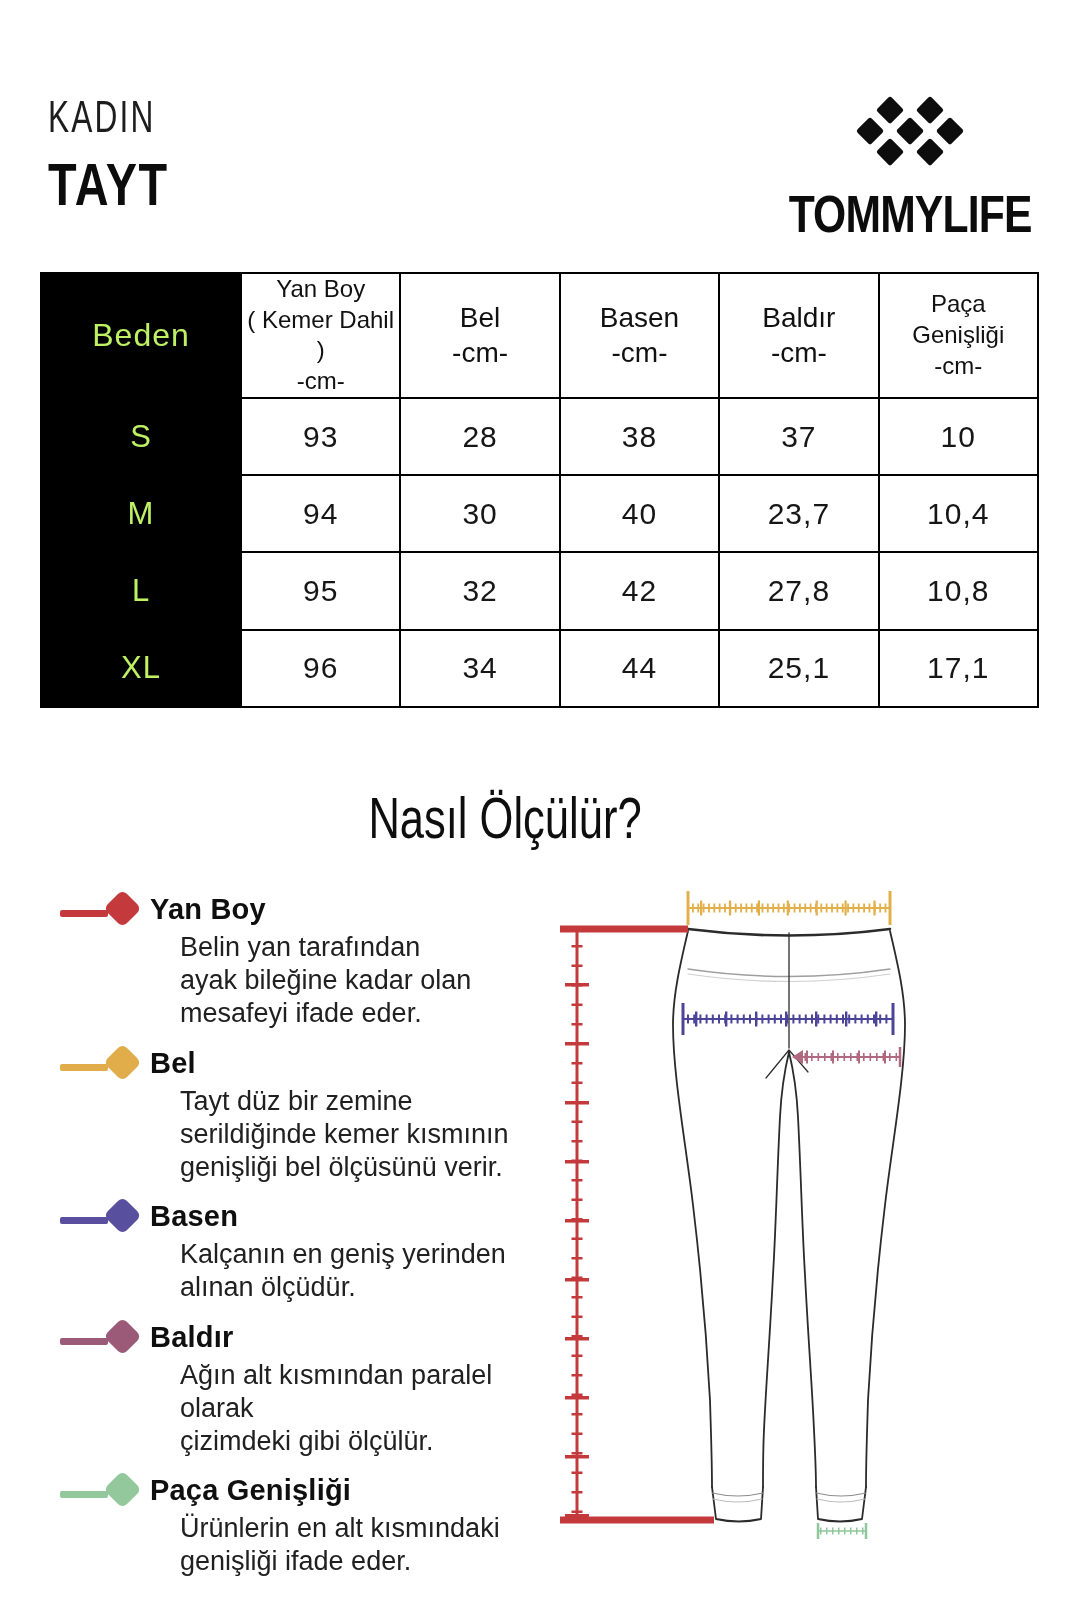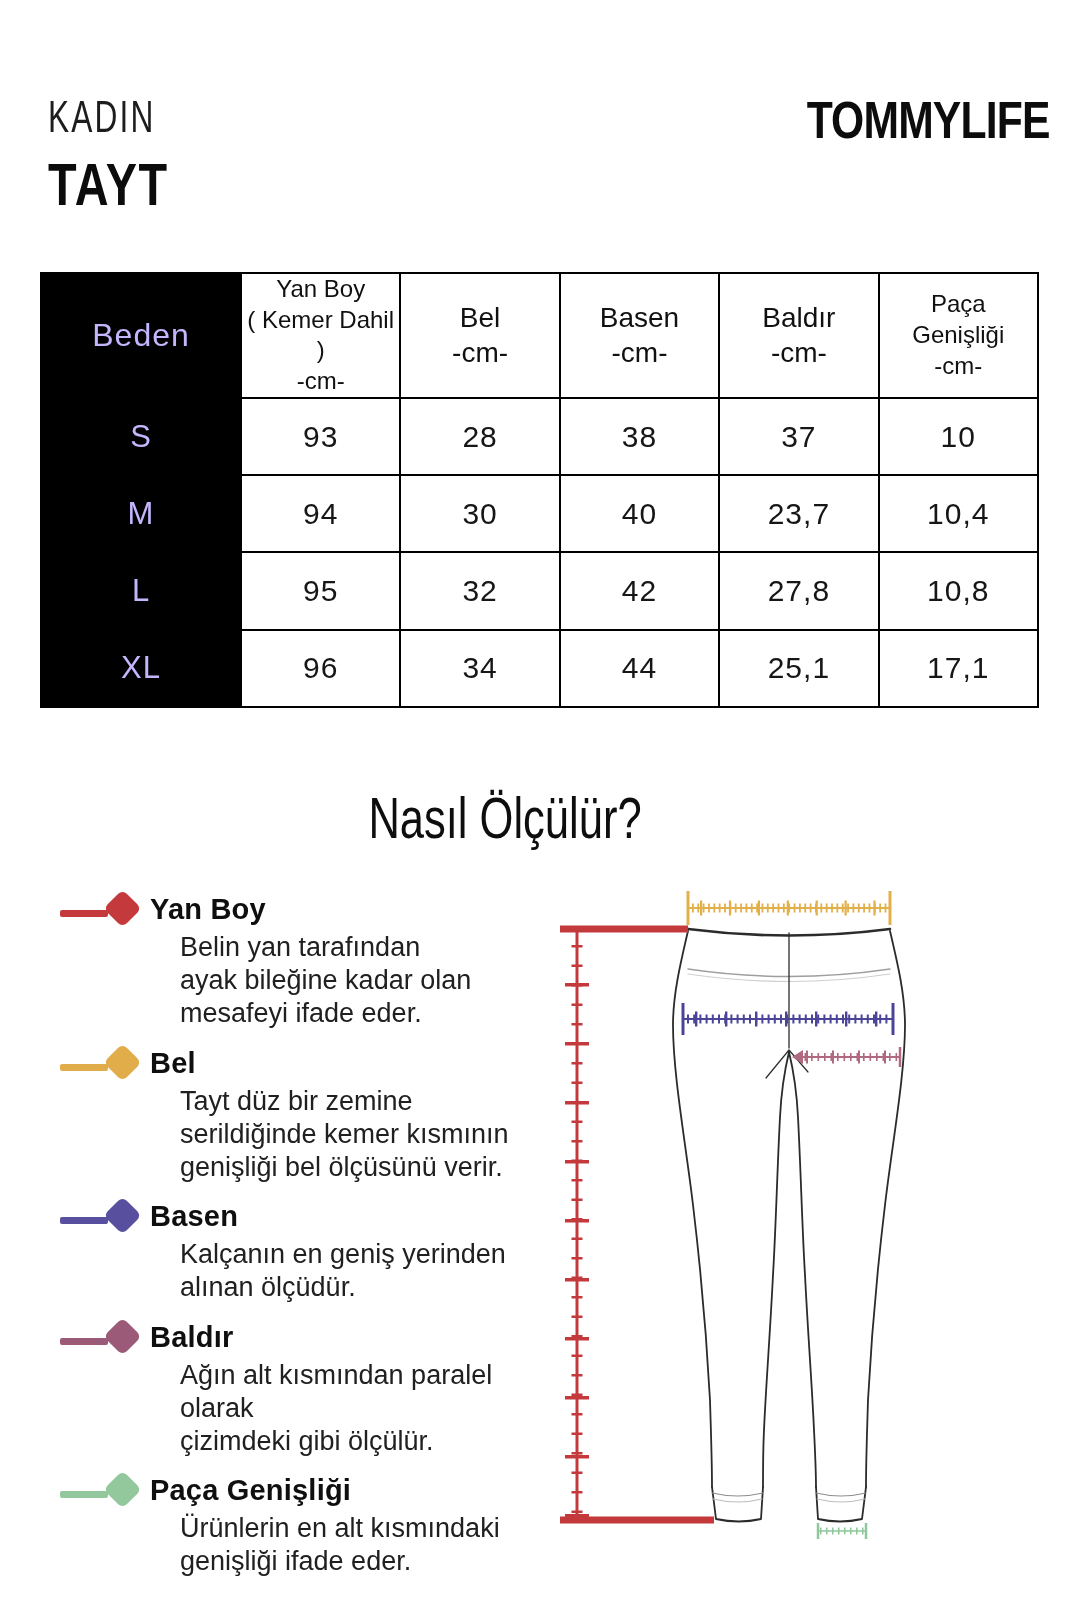--- a/index.html
+++ b/index.html
@@ -17,21 +17,21 @@
   .kadin {
     font-size:44px; font-weight:400; letter-spacing:3px; color:#1d1d1d;
     transform:scaleX(0.72); transform-origin:left center;
   }
   .tayt {
     font-size:60px; font-weight:800; letter-spacing:2px; margin-top:8px; color:#0c0c0c;
     transform:scaleX(0.78); transform-origin:left center;
   }
   .brand {
     position:absolute; top:84px; right:40px; width:260px;
-    display:flex; flex-direction:row; 
+    display:flex; flex-direction:column; align-items:center;
   }
   .brand svg { width:118px; height:94px; }
   .brand-name {
     font-size:52px; font-weight:800; letter-spacing:-1px; margin-top:6px; color:#0c0c0c;
     transform:scaleX(0.82); transform-origin:center;
     white-space:nowrap;
   }
 
   
   table.size {
@@ -39,21 +39,21 @@
     width:997px; height:436px;
     border-collapse:collapse; table-layout:fixed;
   }
   table.size th, table.size td {
     border:2.5px solid #000;
     text-align:center; vertical-align:middle;
     padding:0;
   }
   table.size thead th { font-size:28px; font-weight:400; line-height:1.28; white-space:pre-line; height:91px; }
   table.size thead th.small { font-size:24px; }
-  table.size th.dark { background:#000; color:#c4b5fd; }
+  table.size th.dark { background:#000; color:#bef264; }
   table.size thead th.dark { font-size:32px; letter-spacing:1px; }
   table.size tbody th.dark { font-size:31px; font-weight:400; letter-spacing:1px; }
   table.size tbody td { font-size:30px; font-weight:400; letter-spacing:1px; color:#161616; }
 
   
   .how-title {
     position:absolute; top:784px; left:0; width:1010px;
     text-align:center; font-size:58px; font-weight:400; color:#0e0e0e;
     transform:scaleX(0.75); transform-origin:center;
     white-space:nowrap;

